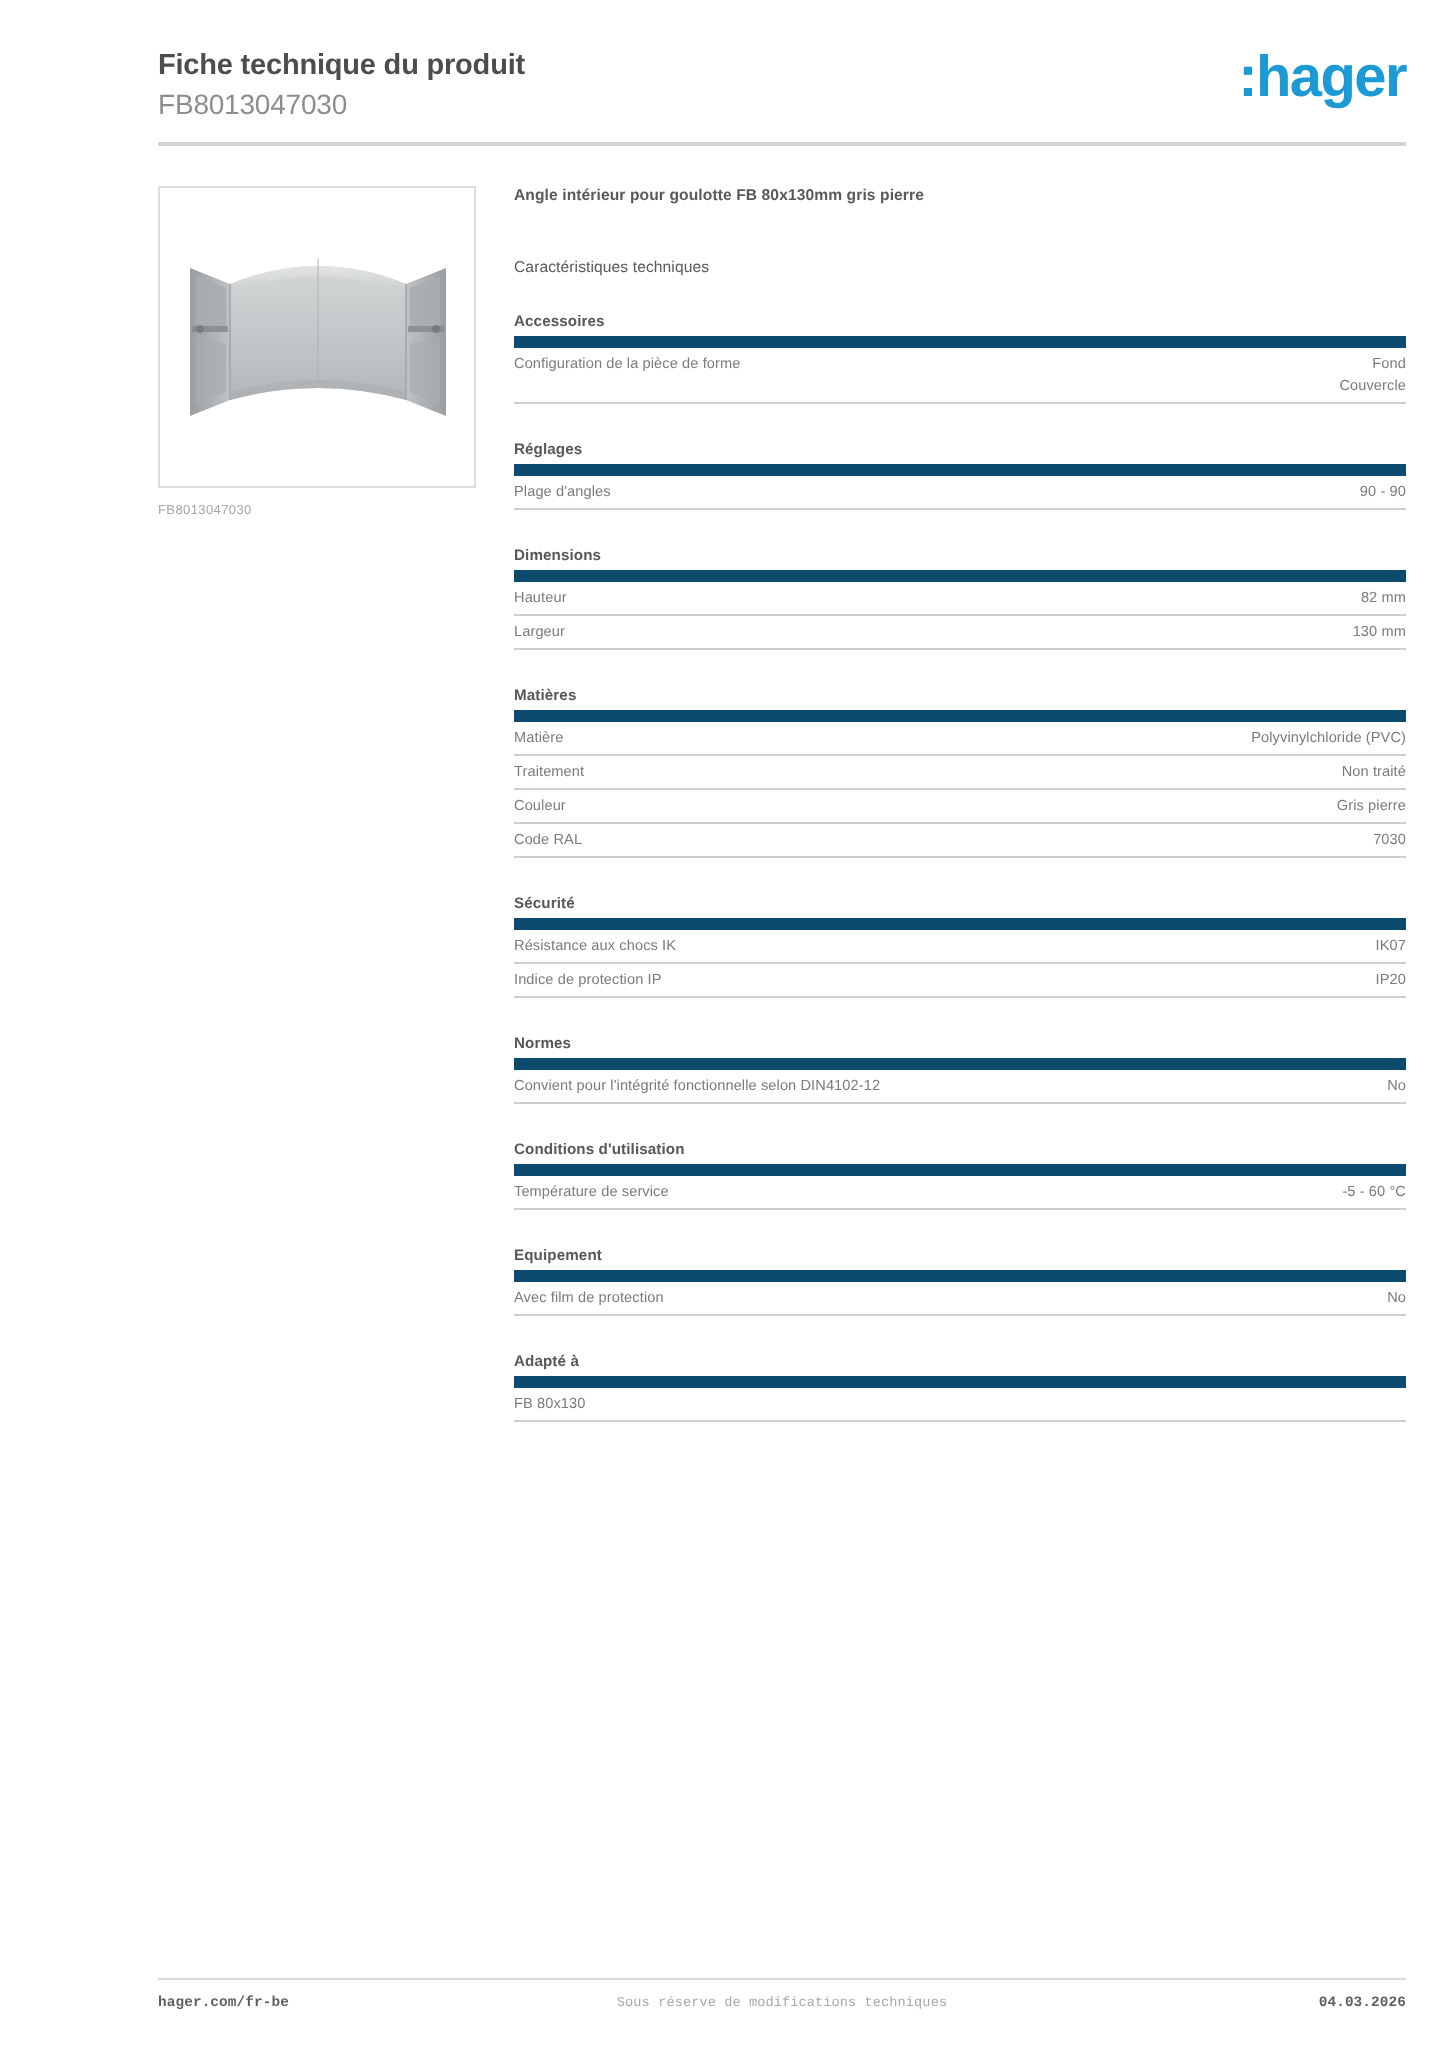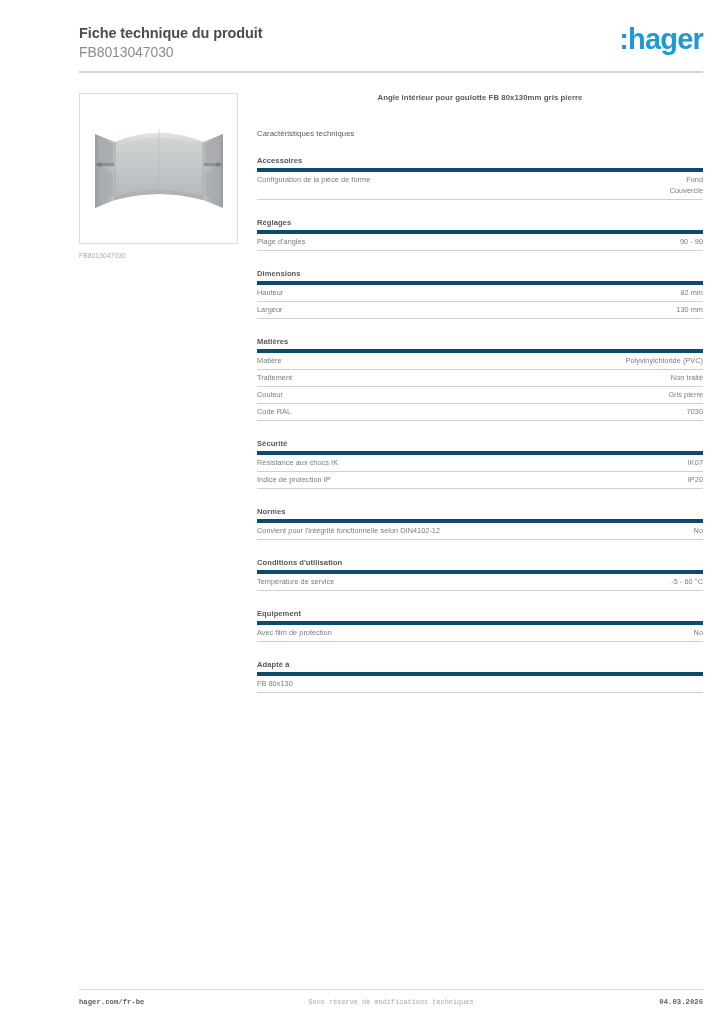--- a/index.html
+++ b/index.html
@@ -95,40 +95,39 @@
     flex: 1 1 auto;
     padding-left: 11px;
   }
 
   .product-name {
     font-size: 7.8px;
     font-weight: bold;
     color: #595959;
     letter-spacing: 0.05px;
     line-height: 10px;
-    text-align: center;
   }
   .spec-title {
     font-size: 7.8px;
     font-weight: normal;
     color: #595959;
     margin-top: 26px;
     letter-spacing: 0.05px;
   }
 
   
   .section { margin-top: 18px; }
   .section-head {
     font-size: 7.6px;
     font-weight: bold;
     color: #585858;
     padding-bottom: 3px;
     letter-spacing: 0.05px;
   }
-  .rows { border-top: 4px solid #0c4a6e; }
+  .rows { border-top: 6px solid #0c4a6e; }
   .row {
     display: flex;
     justify-content: space-between;
     align-items: flex-start;
     border-bottom: 1px solid #cfcfcf;
     padding: 3px 0 2.5px 0;
     min-height: 13px;
   }
   .row-label {
     font-size: 7.3px;

